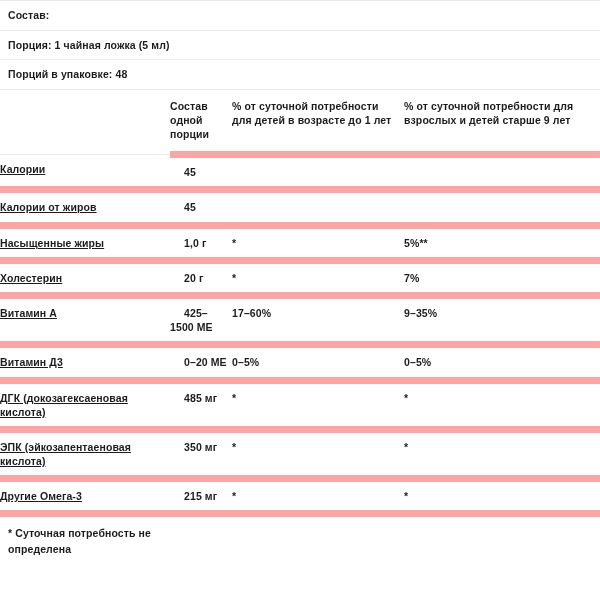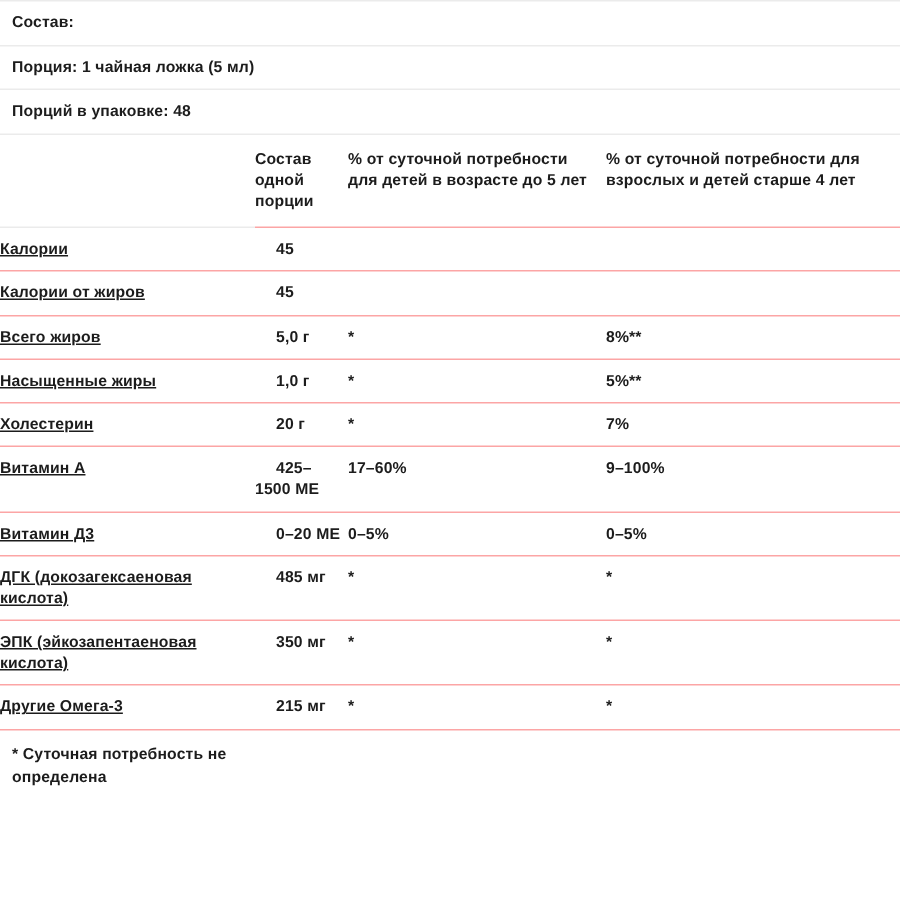--- a/index.html
+++ b/index.html
@@ -43,21 +43,21 @@
     width: 100%;
     border-collapse: collapse;
     table-layout: fixed;
   }
   table.nutrition td {
     vertical-align: top;
     padding: 7px 4px 7px 0;
     font-size: 10.5px;
     font-weight: bold;
     line-height: 1.35;
-    border-bottom: 1px solid #fca5a5;
+    border-bottom: 7px solid #fca5a5;
     letter-spacing: 0.1px;
   }
   table.nutrition tr.head-row td {
     padding-top: 9px;
     padding-bottom: 10px;
   }
   td.c-name   { width: 170px; padding-left: 8px; text-decoration: underline; }
   td.c-amount { width: 62px;  padding-left: 0; }
   td.c-kids   { width: 172px; padding-left: 0; }
   td.c-adults { width: 196px; padding-left: 0; }
@@ -93,58 +93,52 @@
   <div class="sep"></div>
 
   <div class="meta-row">Порций в упаковке: 48</div>
   <div class="sep"></div>
 
   <table class="nutrition">
     <tbody>
       <tr class="head-row">
         <td class="c-name"></td>
         <td class="c-amount">Состав одной порции</td>
-        <td class="c-kids">%  от суточной потребности для детей в возрасте до 5 лет</td>
-        <td class="c-adults">%  от суточной потребности для взрослых и детей старше 4 лет</td>
+        <td class="c-kids">%  от суточной потребности для детей в возрасте до 1 лет</td>
+        <td class="c-adults">%  от суточной потребности для взрослых и детей старше 9 лет</td>
       </tr>
     <tr>
           <td class="c-name">Калории</td>
           <td class="c-amount"><span class="amount-inner">45</span></td>
           <td class="c-kids"></td>
           <td class="c-adults"></td>
         </tr>
         <tr>
           <td class="c-name">Калории от жиров</td>
           <td class="c-amount"><span class="amount-inner">45</span></td>
           <td class="c-kids"></td>
           <td class="c-adults"></td>
-        </tr>
-        <tr>
-          <td class="c-name">Всего жиров</td>
-          <td class="c-amount"><span class="amount-inner">5,0 г</span></td>
-          <td class="c-kids">*</td>
-          <td class="c-adults">8%**</td>
         </tr>
         <tr>
           <td class="c-name">Насыщенные жиры</td>
           <td class="c-amount"><span class="amount-inner">1,0 г</span></td>
           <td class="c-kids">*</td>
           <td class="c-adults">5%**</td>
         </tr>
         <tr>
           <td class="c-name">Холестерин</td>
           <td class="c-amount"><span class="amount-inner">20 г</span></td>
           <td class="c-kids">*</td>
           <td class="c-adults">7%</td>
         </tr>
         <tr>
           <td class="c-name">Витамин А</td>
           <td class="c-amount"><span class="amount-inner">425–1500 МЕ</span></td>
           <td class="c-kids">17–60%</td>
-          <td class="c-adults">9–100%</td>
+          <td class="c-adults">9–35%</td>
         </tr>
         <tr>
           <td class="c-name">Витамин Д3</td>
           <td class="c-amount"><span class="amount-inner">0–20 МЕ</span></td>
           <td class="c-kids">0–5%</td>
           <td class="c-adults">0–5%</td>
         </tr>
         <tr>
           <td class="c-name">ДГК (докозагексаеновая кислота)</td>
           <td class="c-amount"><span class="amount-inner">485 мг</span></td>

